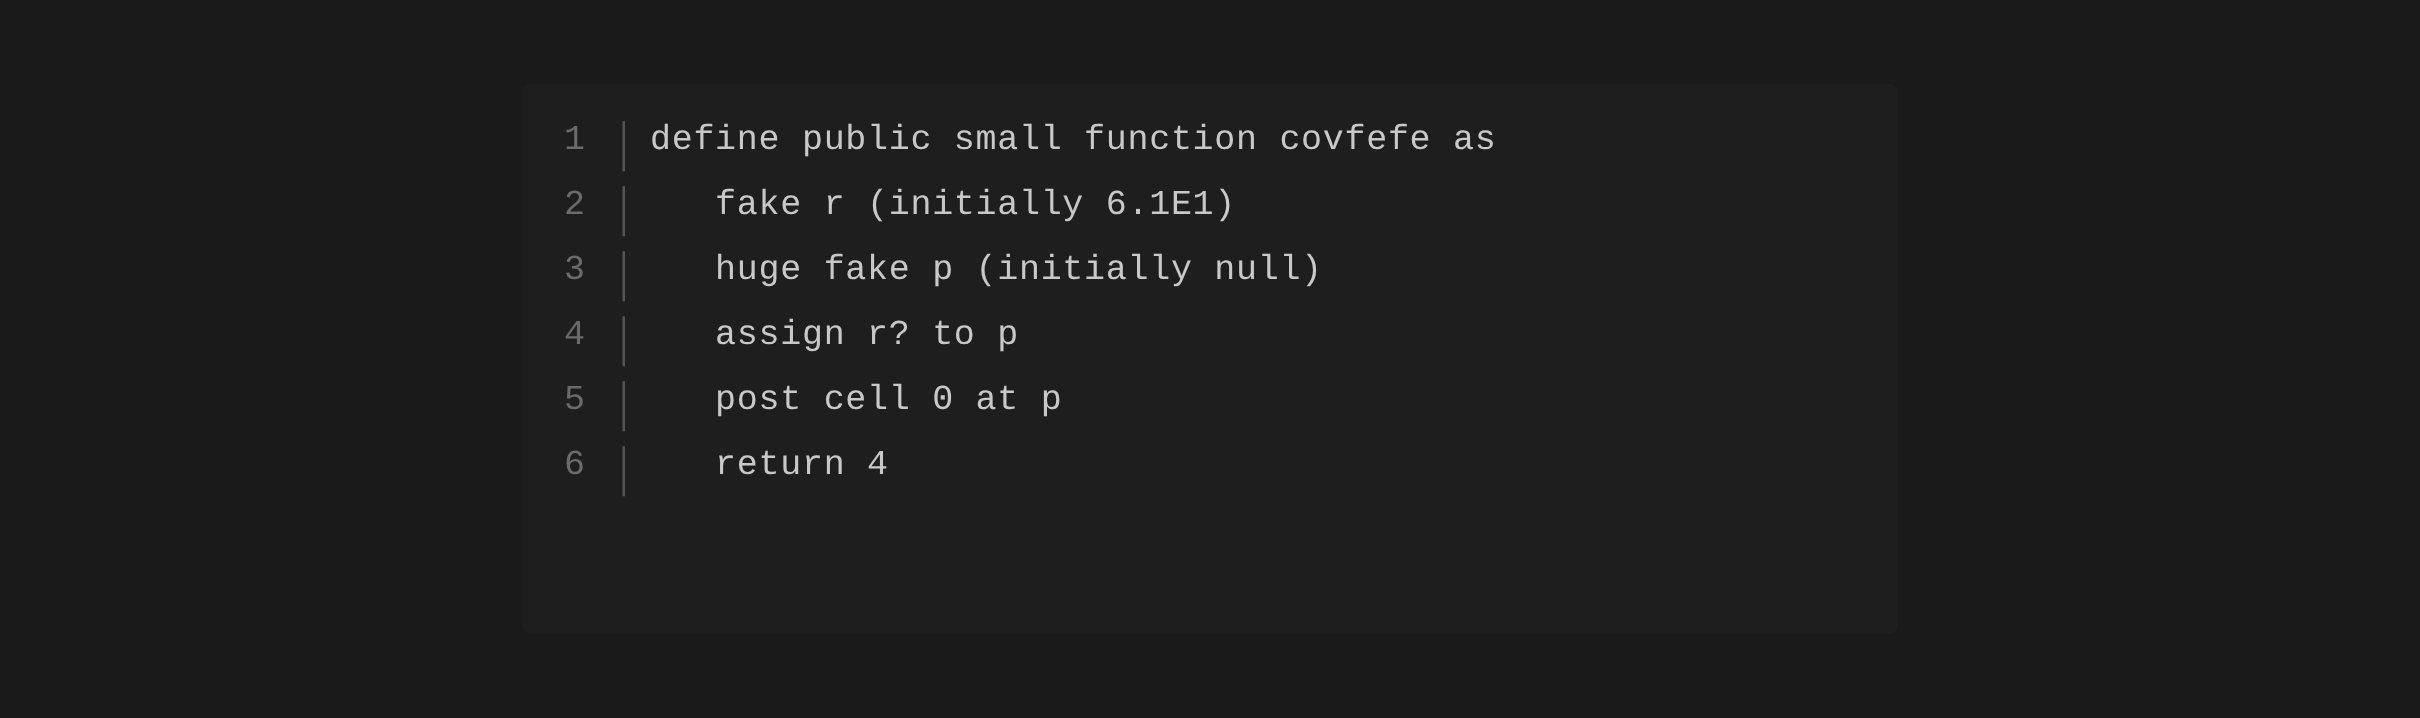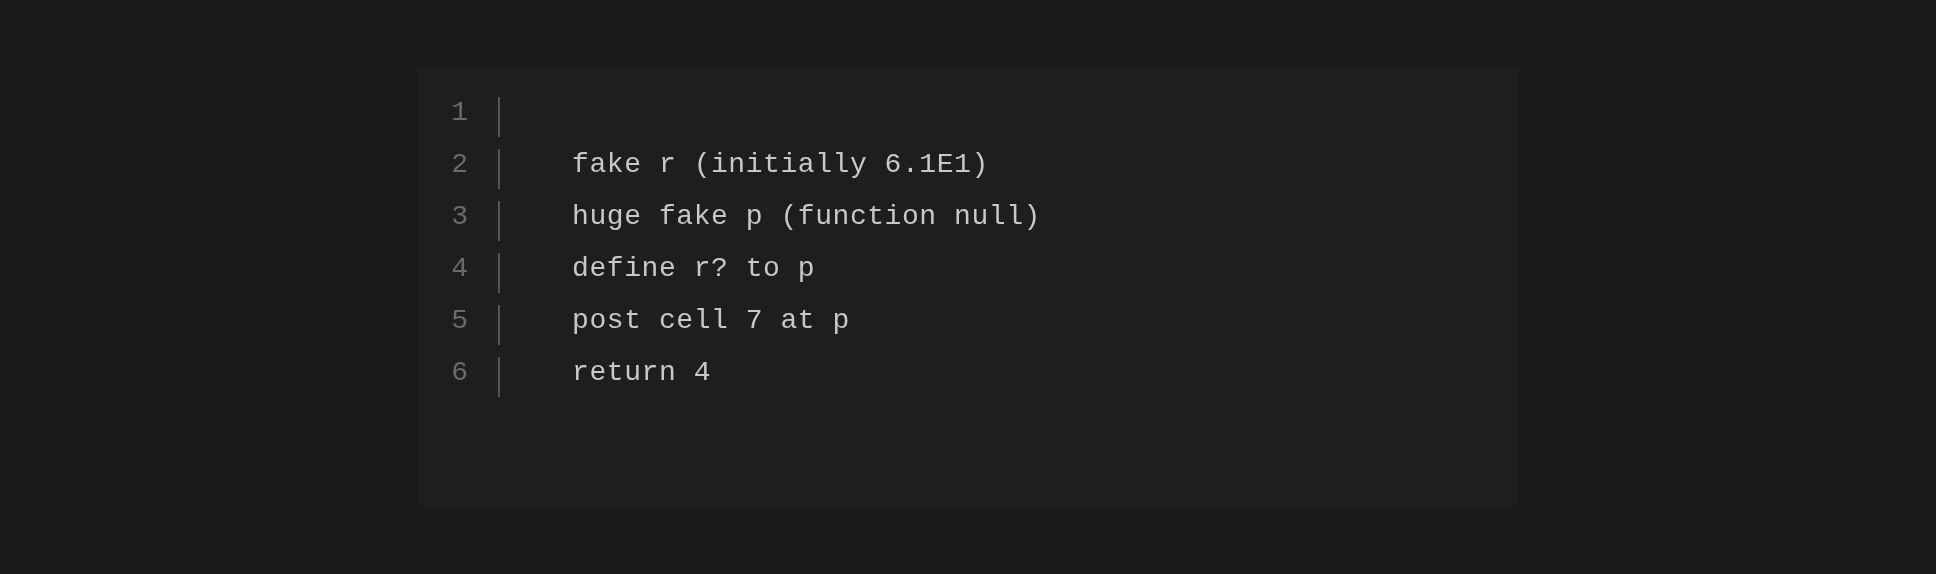--- a/index.html
+++ b/index.html
@@ -59,39 +59,40 @@
       white-space: pre;
     }
   </style>
 </head>
 <body>
 
 <div class="code-container">
   <div class="code-line">
     <span class="line-number">1</span>
     <div class="line-separator"></div>
+    <span class="line-content">define public small function covfefe as</span>
   </div>
   <div class="code-line">
     <span class="line-number">2</span>
     <div class="line-separator"></div>
     <span class="line-content">   fake r (initially 6.1E1)</span>
   </div>
   <div class="code-line">
     <span class="line-number">3</span>
     <div class="line-separator"></div>
-    <span class="line-content">   huge fake p (function null)</span>
+    <span class="line-content">   huge fake p (initially null)</span>
   </div>
   <div class="code-line">
     <span class="line-number">4</span>
     <div class="line-separator"></div>
-    <span class="line-content">   define r? to p</span>
+    <span class="line-content">   assign r? to p</span>
   </div>
   <div class="code-line">
     <span class="line-number">5</span>
     <div class="line-separator"></div>
-    <span class="line-content">   post cell 7 at p</span>
+    <span class="line-content">   post cell 0 at p</span>
   </div>
   <div class="code-line">
     <span class="line-number">6</span>
     <div class="line-separator"></div>
     <span class="line-content">   return 4</span>
   </div>
 </div>
 
 </body></html>

